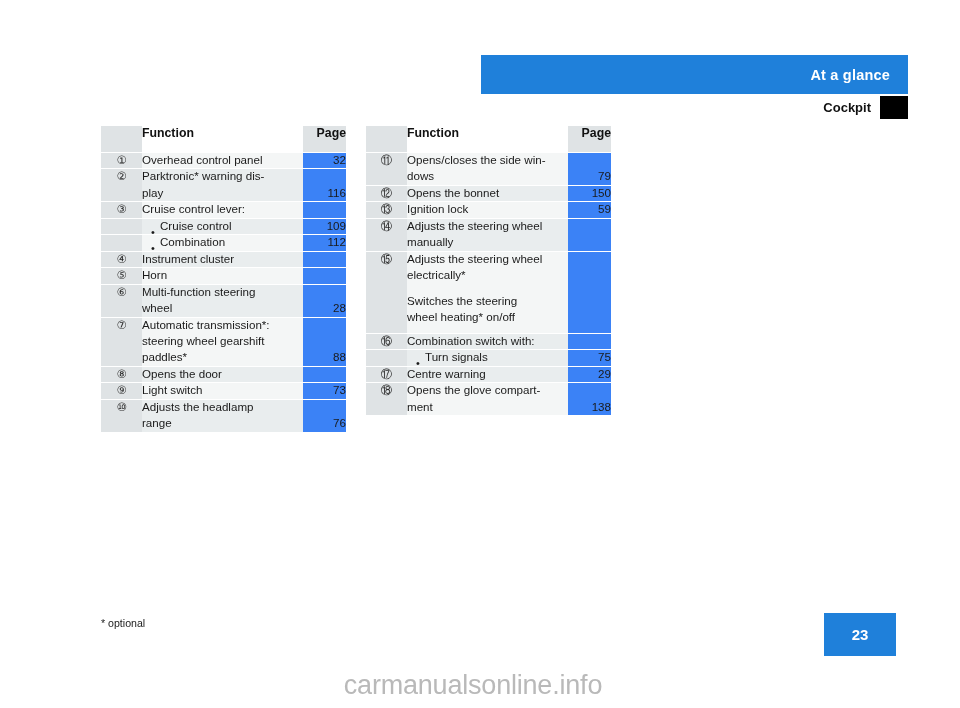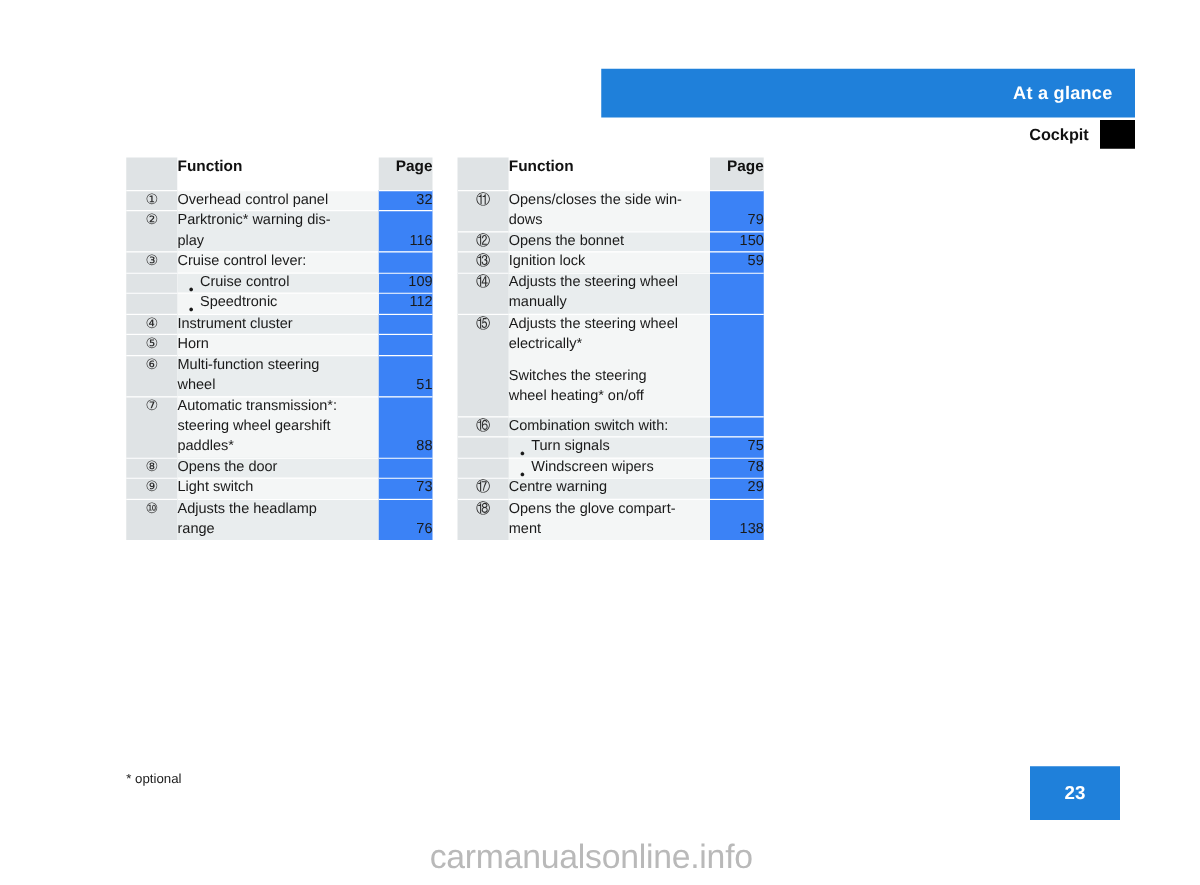--- a/index.html
+++ b/index.html
@@ -256,21 +256,21 @@
           <td class="cell-fn">
             <span class="fn-line">Cruise control</span>
           </td>
           <td class="cell-pg">
             <span class="pg-push">109</span>
           </td>
         </tr>
         <tr class="r-odd bullet-row sep">
           <td class="cell-num">&nbsp;</td>
           <td class="cell-fn">
-            <span class="fn-line">Speedtronic</span>
+            <span class="fn-line">Combination</span>
           </td>
           <td class="cell-pg">
             <span class="pg-push">112</span>
           </td>
         </tr>
         <tr class="r-even sep">
           <td class="cell-num"><span class="circ">④</span></td>
           <td class="cell-fn">
             <span class="fn-line">Instrument cluster</span>
           </td>
@@ -288,21 +288,21 @@
           </td>
         </tr>
         <tr class="r-even sep">
           <td class="cell-num"><span class="circ">⑥</span></td>
           <td class="cell-fn">
             <span class="fn-line">Multi-function steering</span>
             <span class="fn-line">wheel</span>
           </td>
           <td class="cell-pg">
             <span class="pg-push">&nbsp;</span>
-            <span class="pg-push">51</span>
+            <span class="pg-push">28</span>
           </td>
         </tr>
         <tr class="r-odd sep">
           <td class="cell-num"><span class="circ">⑦</span></td>
           <td class="cell-fn">
             <span class="fn-line">Automatic transmission*:</span>
             <span class="fn-line">steering wheel gearshift</span>
             <span class="fn-line">paddles*</span>
           </td>
           <td class="cell-pg">
@@ -425,29 +425,20 @@
         </tr>
         <tr class="r-even bullet-row sep">
           <td class="cell-num">&nbsp;</td>
           <td class="cell-fn">
             <span class="fn-line">Turn signals</span>
           </td>
           <td class="cell-pg">
             <span class="pg-push">75</span>
           </td>
         </tr>
-        <tr class="r-odd bullet-row sep">
-          <td class="cell-num">&nbsp;</td>
-          <td class="cell-fn">
-            <span class="fn-line">Windscreen wipers</span>
-          </td>
-          <td class="cell-pg">
-            <span class="pg-push">78</span>
-          </td>
-        </tr>
         <tr class="r-even sep">
           <td class="cell-num"><span class="circ">⑰</span></td>
           <td class="cell-fn">
             <span class="fn-line">Centre warning</span>
           </td>
           <td class="cell-pg">
             <span class="pg-push">29</span>
           </td>
         </tr>
         <tr class="r-odd sep">

